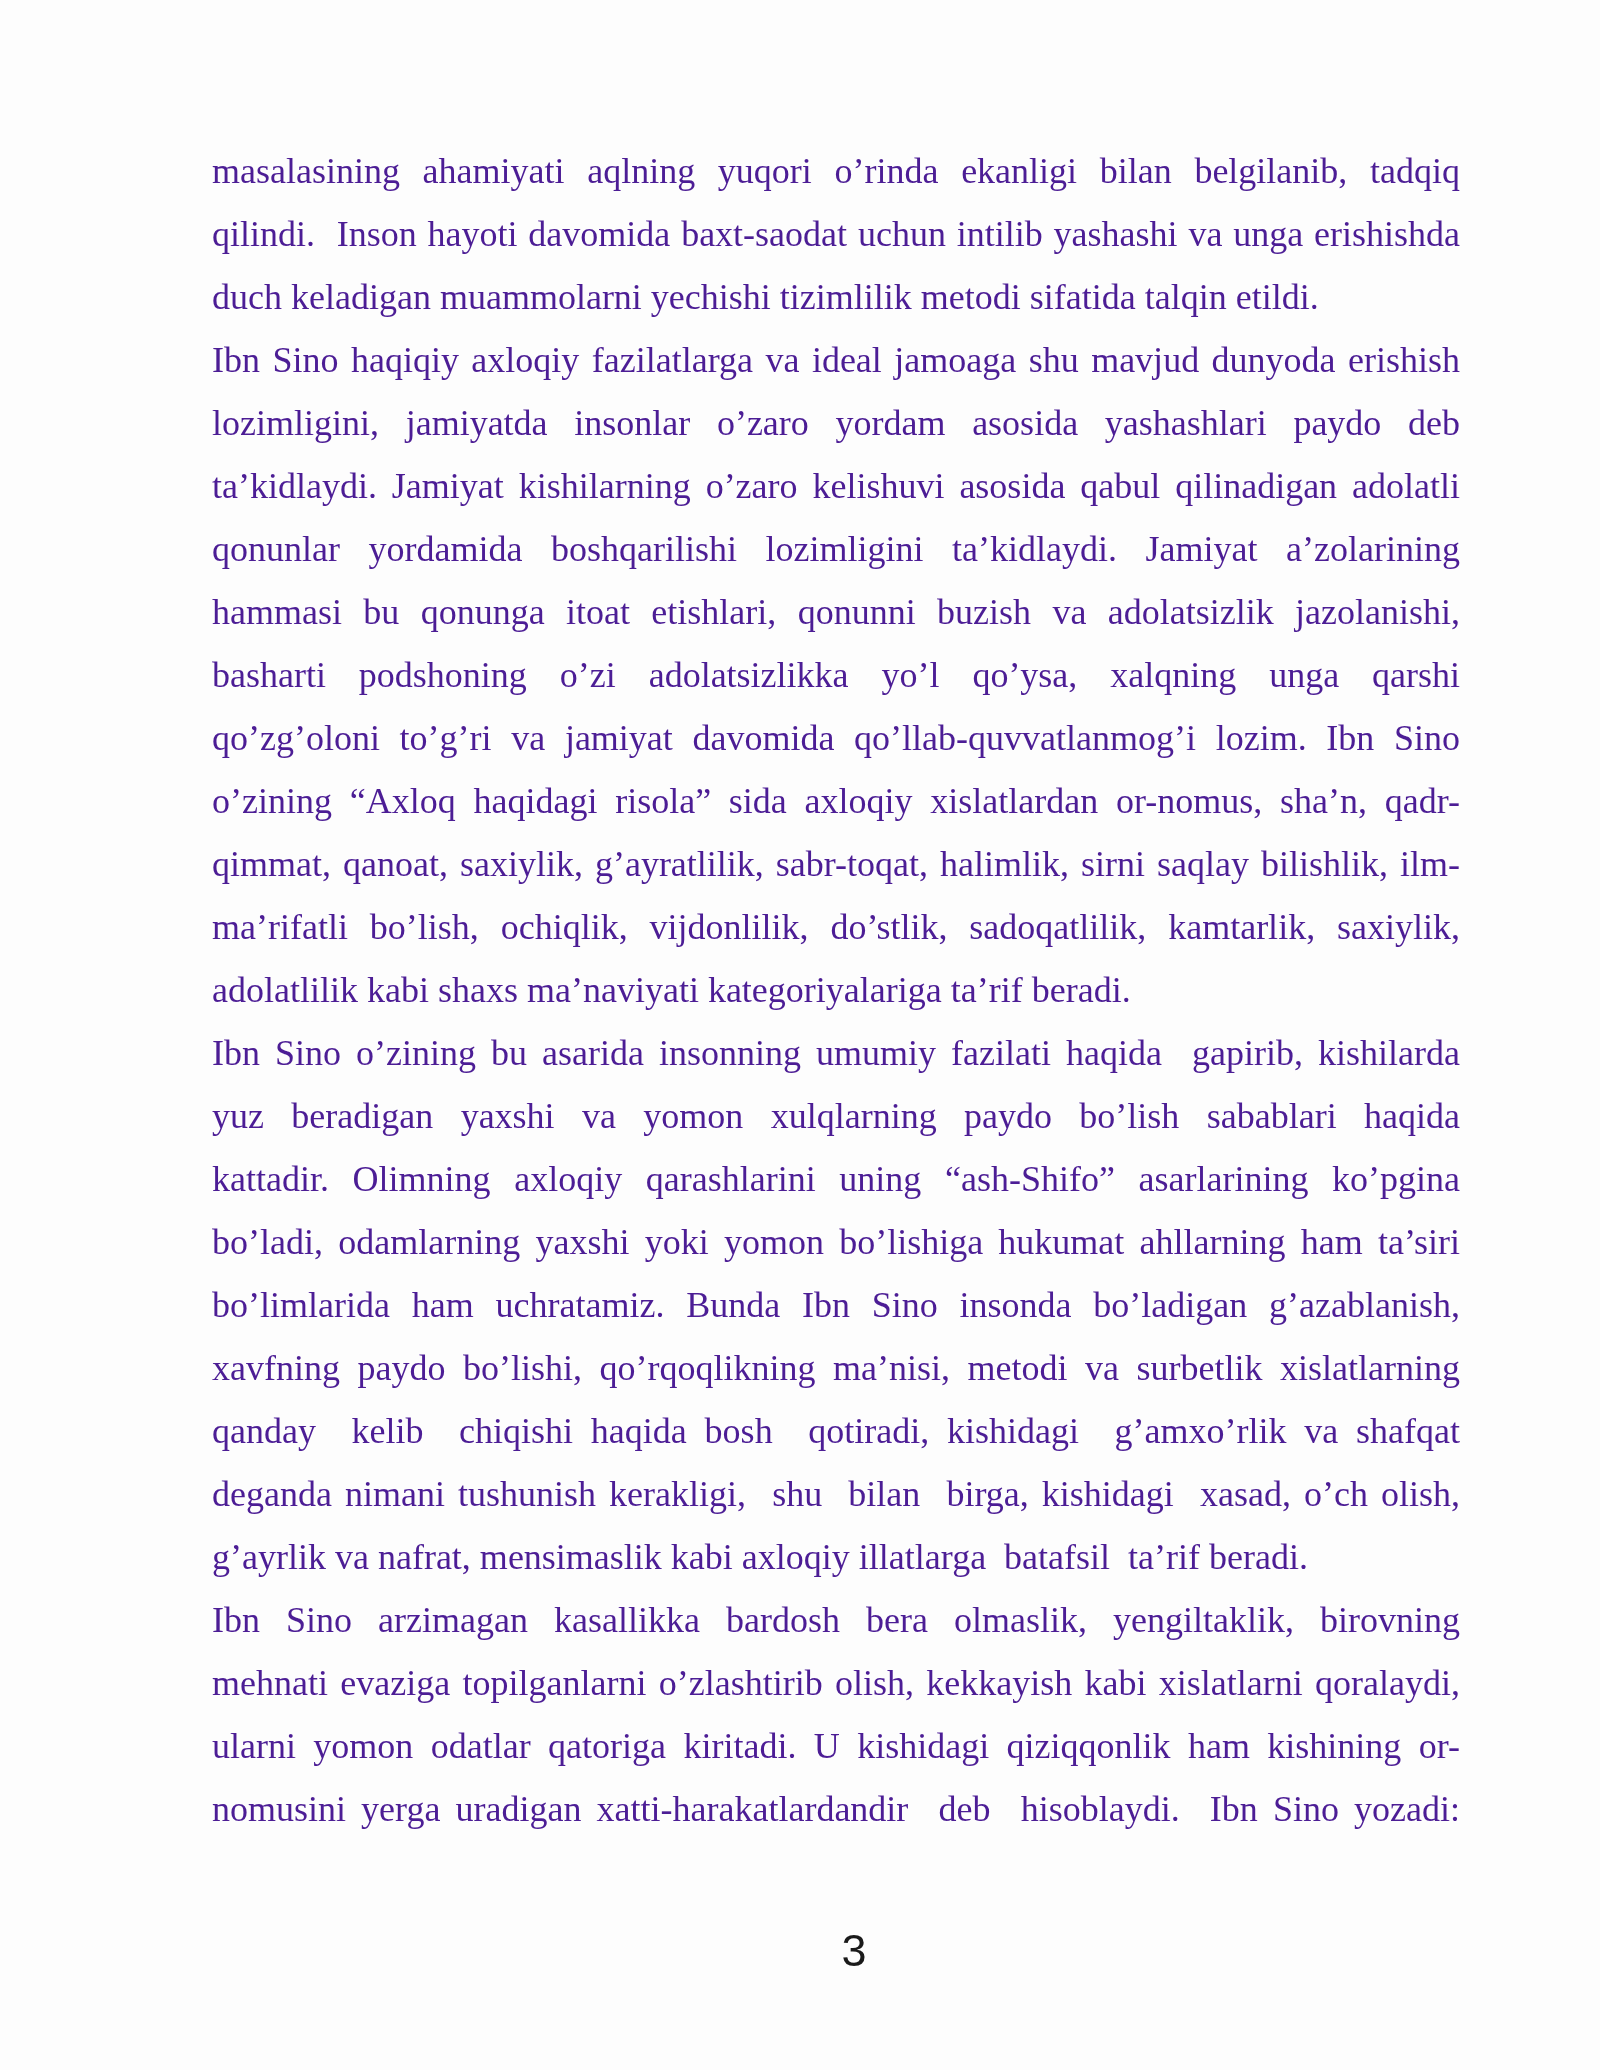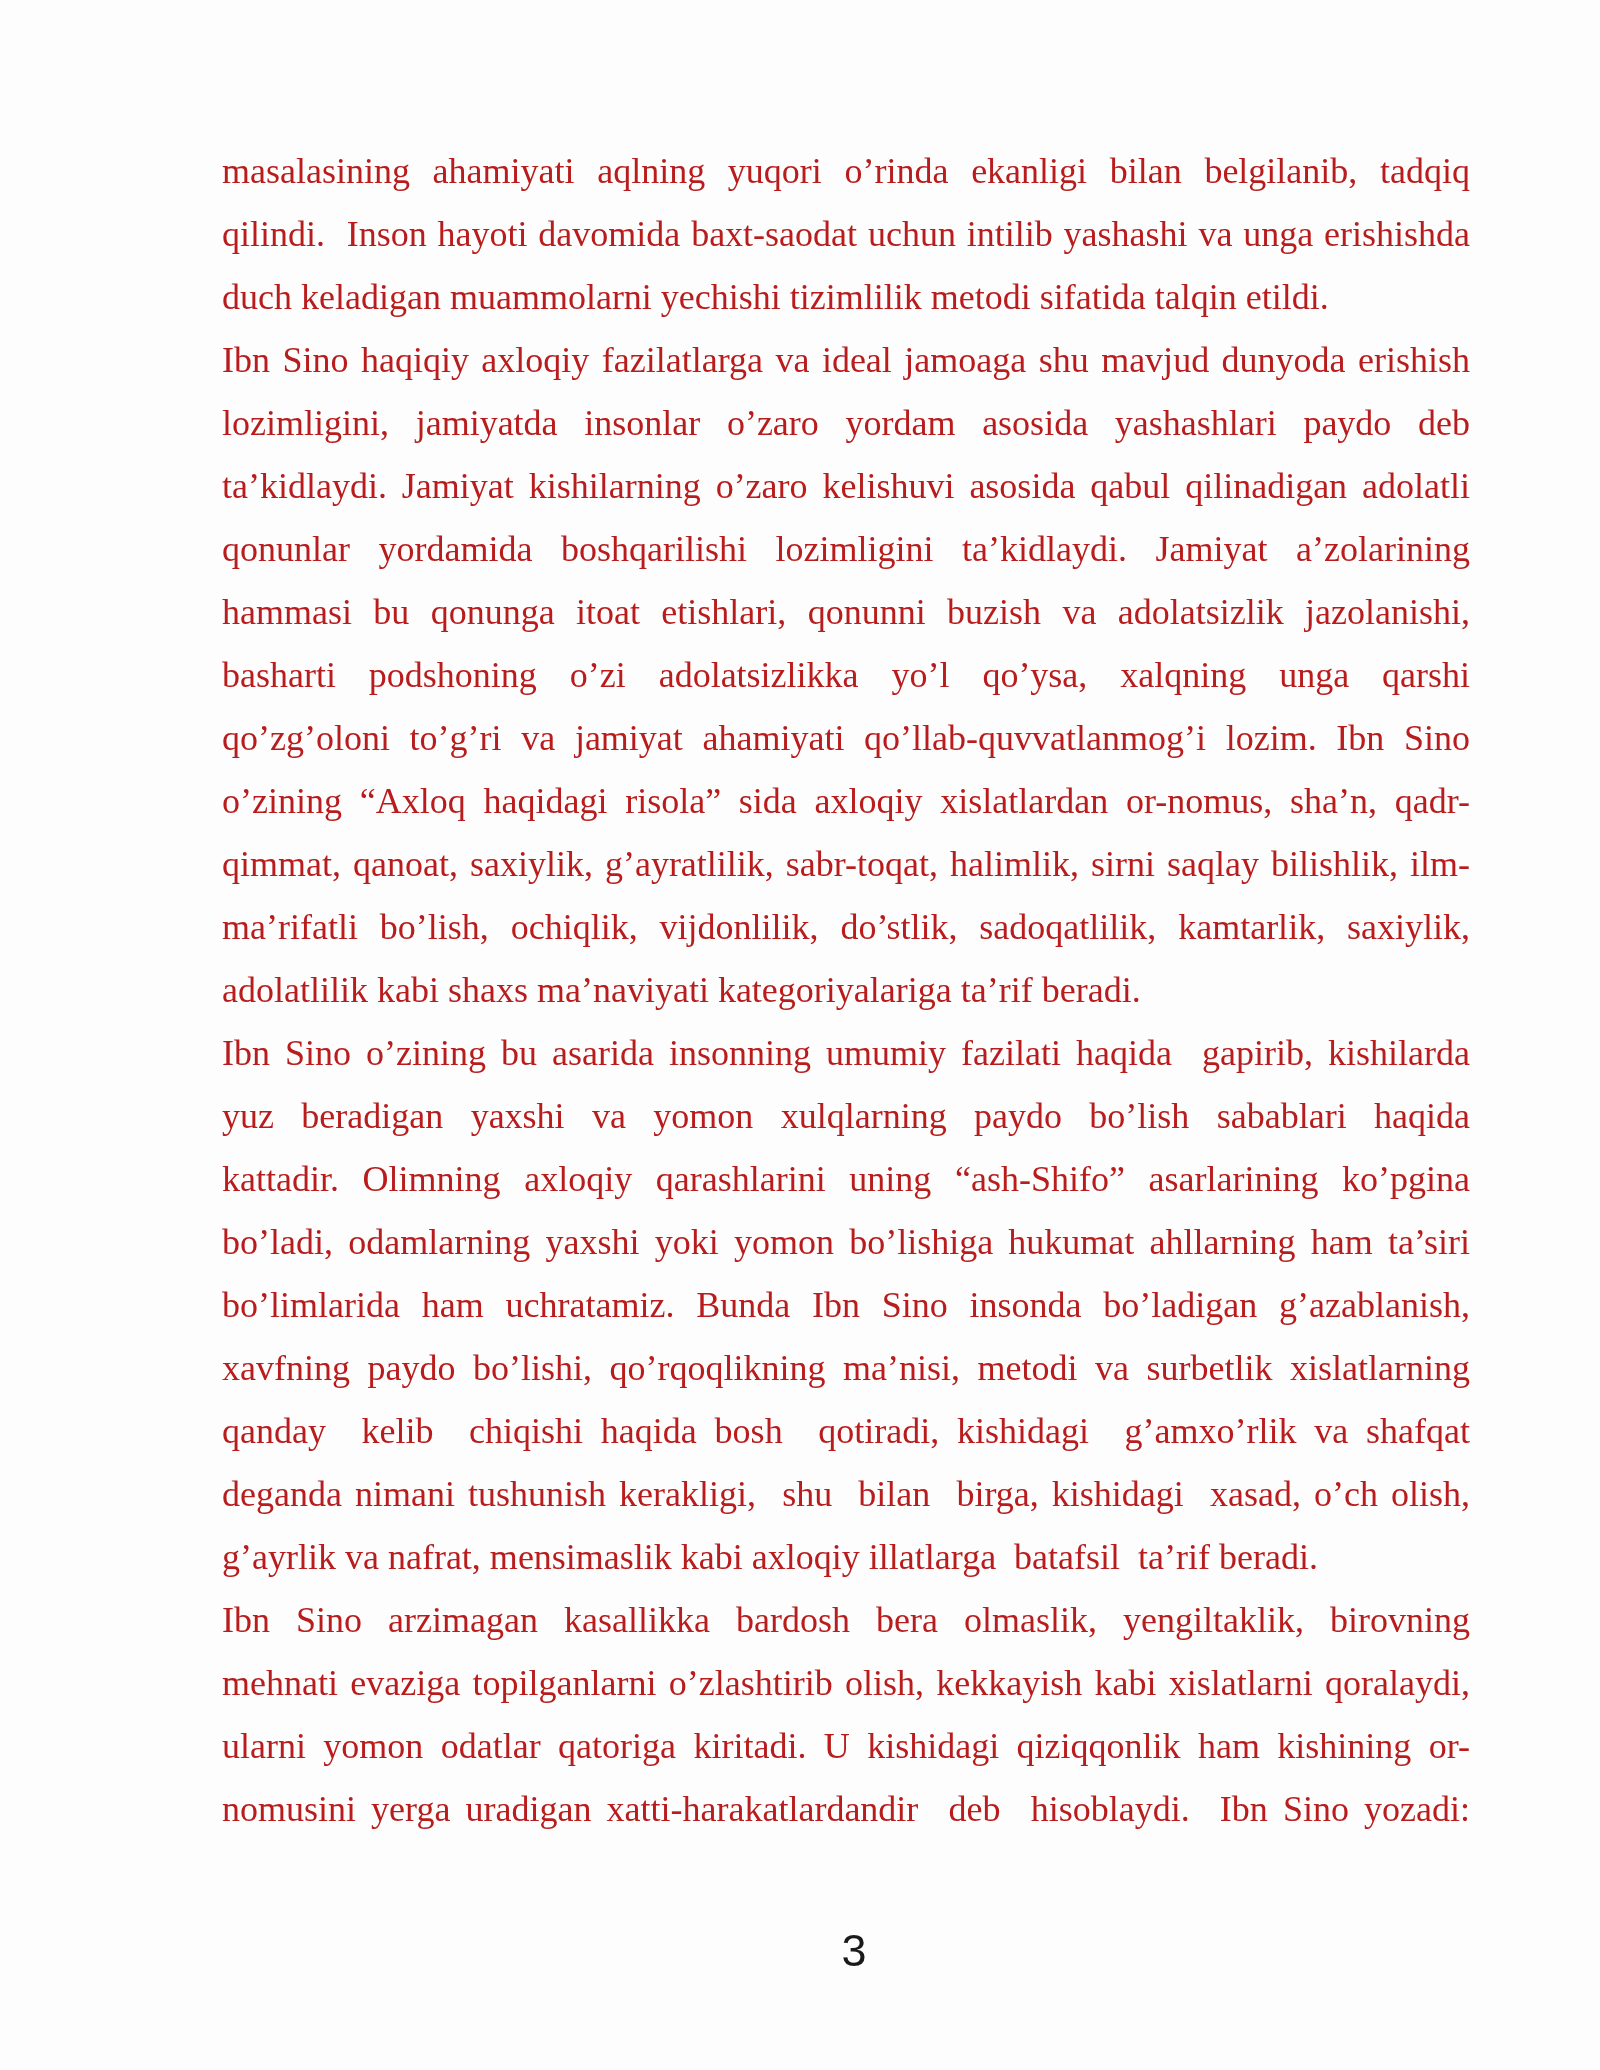--- a/index.html
+++ b/index.html
@@ -13,27 +13,27 @@
     background: #fdfdfd;
     overflow: hidden;
   }
   .page {
     position: absolute;
     inset: 0;
     background: #fdfdfd;
   }
   .text-block {
     position: absolute;
-    left: 222px;
+    left: 212px;
     top: 140px;
     width: 1248px;
     font-family: "Liberation Serif", "DejaVu Serif", serif;
     font-size: 36px;
     line-height: 63px;
-    color: #b91c1c;
+    color: #4c1d95;
     letter-spacing: 0;
   }
   .line {
     text-align: justify;
     text-justify: inter-word;
     text-align-last: justify;
     white-space: normal;
     height: 63px;
     overflow: visible;
   }
@@ -61,21 +61,21 @@
   <div class="text-block">
       <div class="line">masalasining ahamiyati aqlning yuqori o’rinda ekanligi bilan belgilanib, tadqiq</div>
       <div class="line">qilindi.&nbsp; Inson hayoti davomida baxt-saodat uchun intilib yashashi va unga erishishda</div>
       <div class="line end">duch keladigan muammolarni yechishi tizimlilik metodi sifatida talqin etildi.</div>
       <div class="line">Ibn Sino haqiqiy axloqiy fazilatlarga va ideal jamoaga shu mavjud dunyoda erishish</div>
       <div class="line">lozimligini, jamiyatda insonlar o’zaro yordam asosida yashashlari paydo deb</div>
       <div class="line">ta’kidlaydi. Jamiyat kishilarning o’zaro kelishuvi asosida qabul qilinadigan adolatli</div>
       <div class="line">qonunlar yordamida boshqarilishi lozimligini ta’kidlaydi. Jamiyat a’zolarining</div>
       <div class="line">hammasi bu qonunga itoat etishlari, qonunni buzish va adolatsizlik jazolanishi,</div>
       <div class="line">basharti podshoning o’zi adolatsizlikka yo’l qo’ysa, xalqning unga qarshi</div>
-      <div class="line">qo’zg’oloni to’g’ri va jamiyat ahamiyati qo’llab-quvvatlanmog’i lozim. Ibn Sino</div>
+      <div class="line">qo’zg’oloni to’g’ri va jamiyat davomida qo’llab-quvvatlanmog’i lozim. Ibn Sino</div>
       <div class="line">o’zining “Axloq haqidagi risola” sida axloqiy xislatlardan or-nomus, sha’n, qadr-</div>
       <div class="line">qimmat, qanoat, saxiylik, g’ayratlilik, sabr-toqat, halimlik, sirni saqlay bilishlik, ilm-</div>
       <div class="line">ma’rifatli bo’lish, ochiqlik, vijdonlilik, do’stlik, sadoqatlilik, kamtarlik, saxiylik,</div>
       <div class="line end">adolatlilik kabi shaxs ma’naviyati kategoriyalariga ta’rif beradi.</div>
       <div class="line">Ibn Sino o’zining bu asarida insonning umumiy fazilati haqida&nbsp; gapirib, kishilarda</div>
       <div class="line">yuz beradigan yaxshi va yomon xulqlarning paydo bo’lish sabablari haqida</div>
       <div class="line">kattadir. Olimning axloqiy qarashlarini uning “ash-Shifo” asarlarining ko’pgina</div>
       <div class="line">bo’ladi, odamlarning yaxshi yoki yomon bo’lishiga hukumat ahllarning ham ta’siri</div>
       <div class="line">bo’limlarida ham uchratamiz. Bunda Ibn Sino insonda bo’ladigan g’azablanish,</div>
       <div class="line">xavfning paydo bo’lishi, qo’rqoqlikning ma’nisi, metodi va surbetlik xislatlarning</div>

